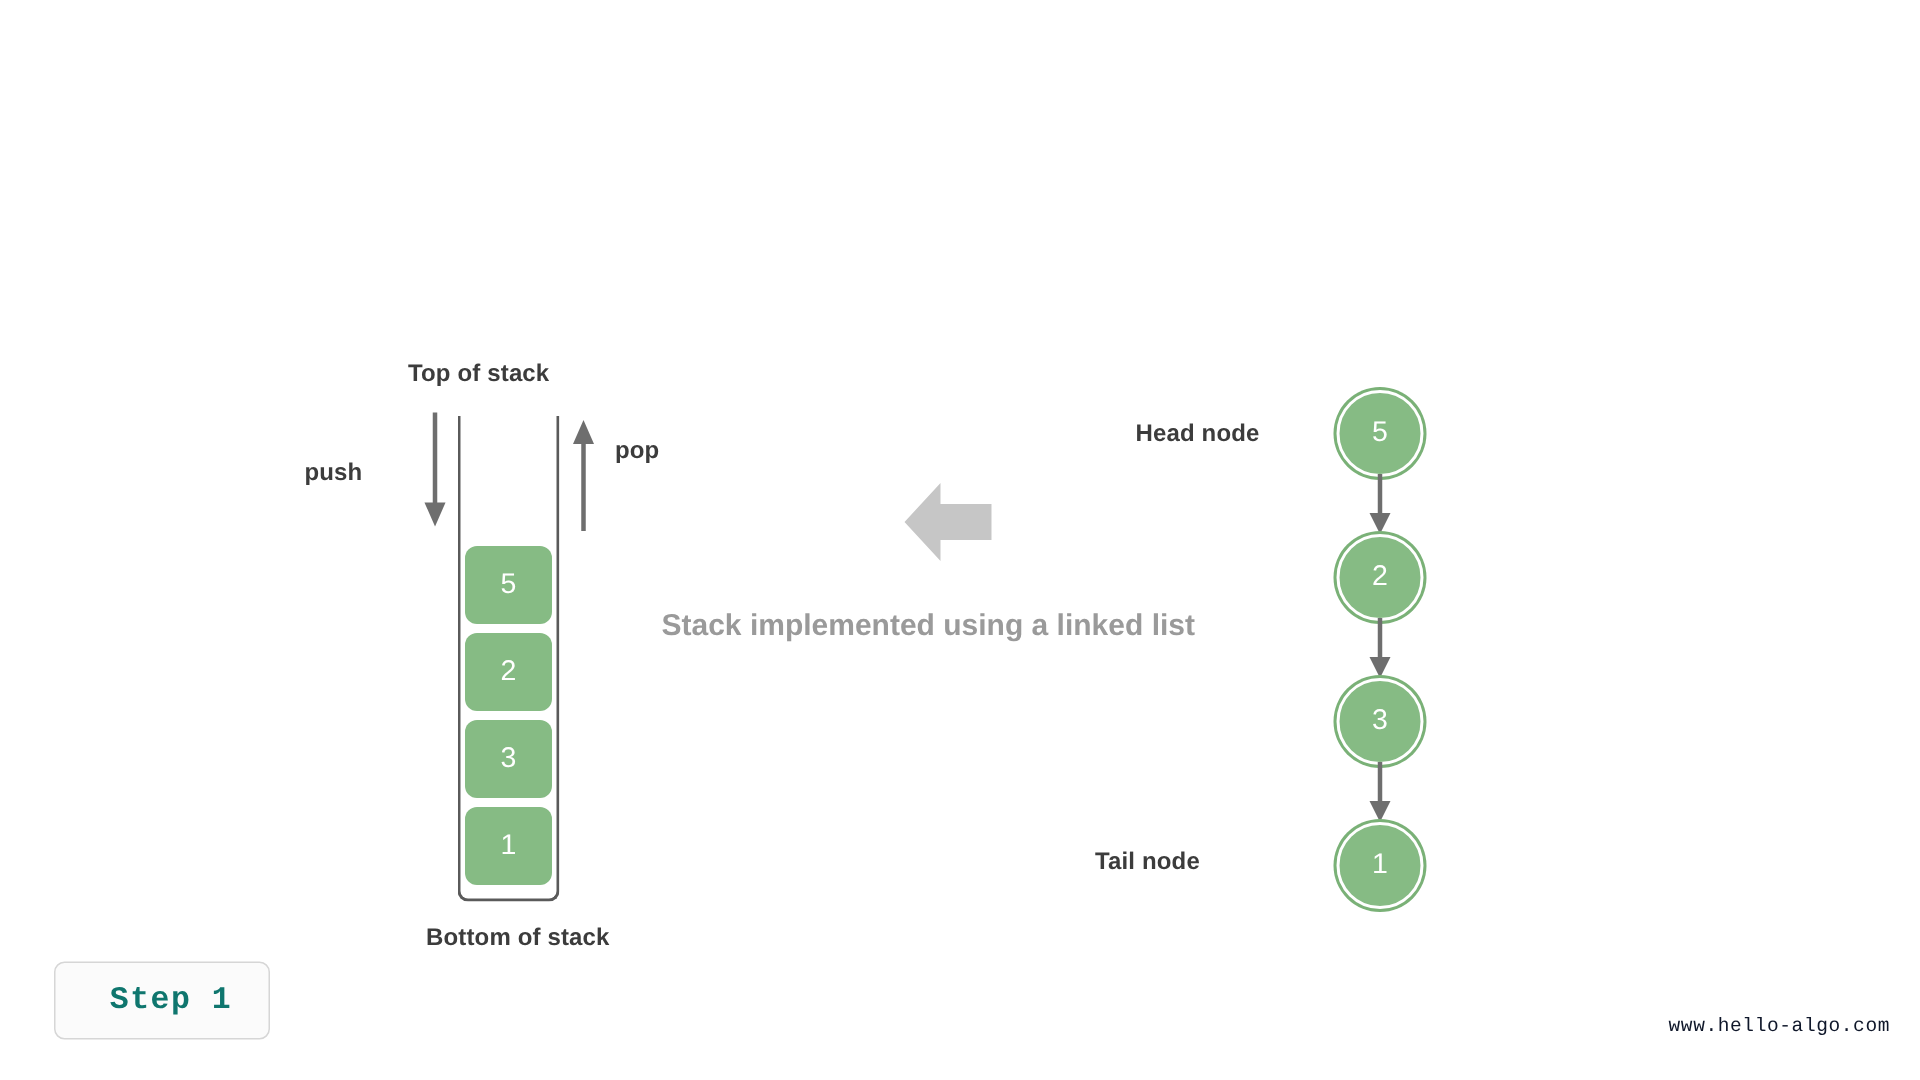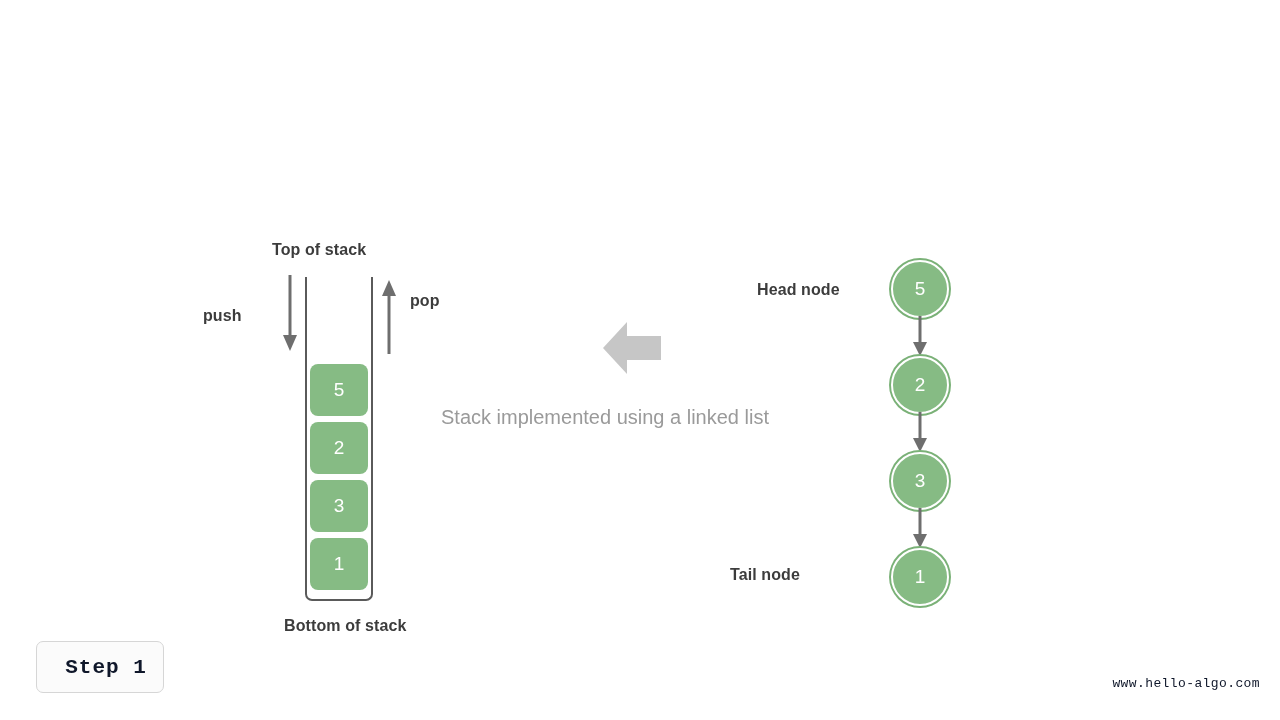--- a/index.html
+++ b/index.html
@@ -27,21 +27,21 @@
     font-family: "Liberation Sans", sans-serif;
     font-weight: bold;
     font-size: 16px;
     color: #3c3c3c;
     white-space: nowrap;
     letter-spacing: 0.1px;
   }
   .caption {
     position: absolute;
     font-family: "Liberation Sans", sans-serif;
-    font-weight: normal;
+    font-weight: bold;
     font-size: 20px;
     color: #9a9a9a;
     white-space: nowrap;
   }
 
   
   .stack-container {
     position: absolute;
     left: 305px;
     top: 277px;
@@ -112,33 +112,33 @@
   }
   .ll-arrow {
     position: absolute;
   }
 
   
   .step-badge {
     position: absolute;
     left: 36px;
     top: 641px;
-    width: 128px;
+    width: 144px;
     height: 52px;
     box-sizing: border-box;
     border: 1px solid #d6d6d6;
     border-radius: 7px;
     background: #fbfbfb;
     display: flex;
     align-items: center;
     justify-content: center;
     font-family: "Liberation Mono", monospace;
     font-size: 21px;
     font-weight: bold;
-    color: #0f172a;
+    color: #0f766e;
     letter-spacing: 1px;
     padding-left: 12px;
   }
 
   
   .watermark {
     position: absolute;
     right: 20px;
     top: 676px;
     font-family: Liberation Mono, monospace;

